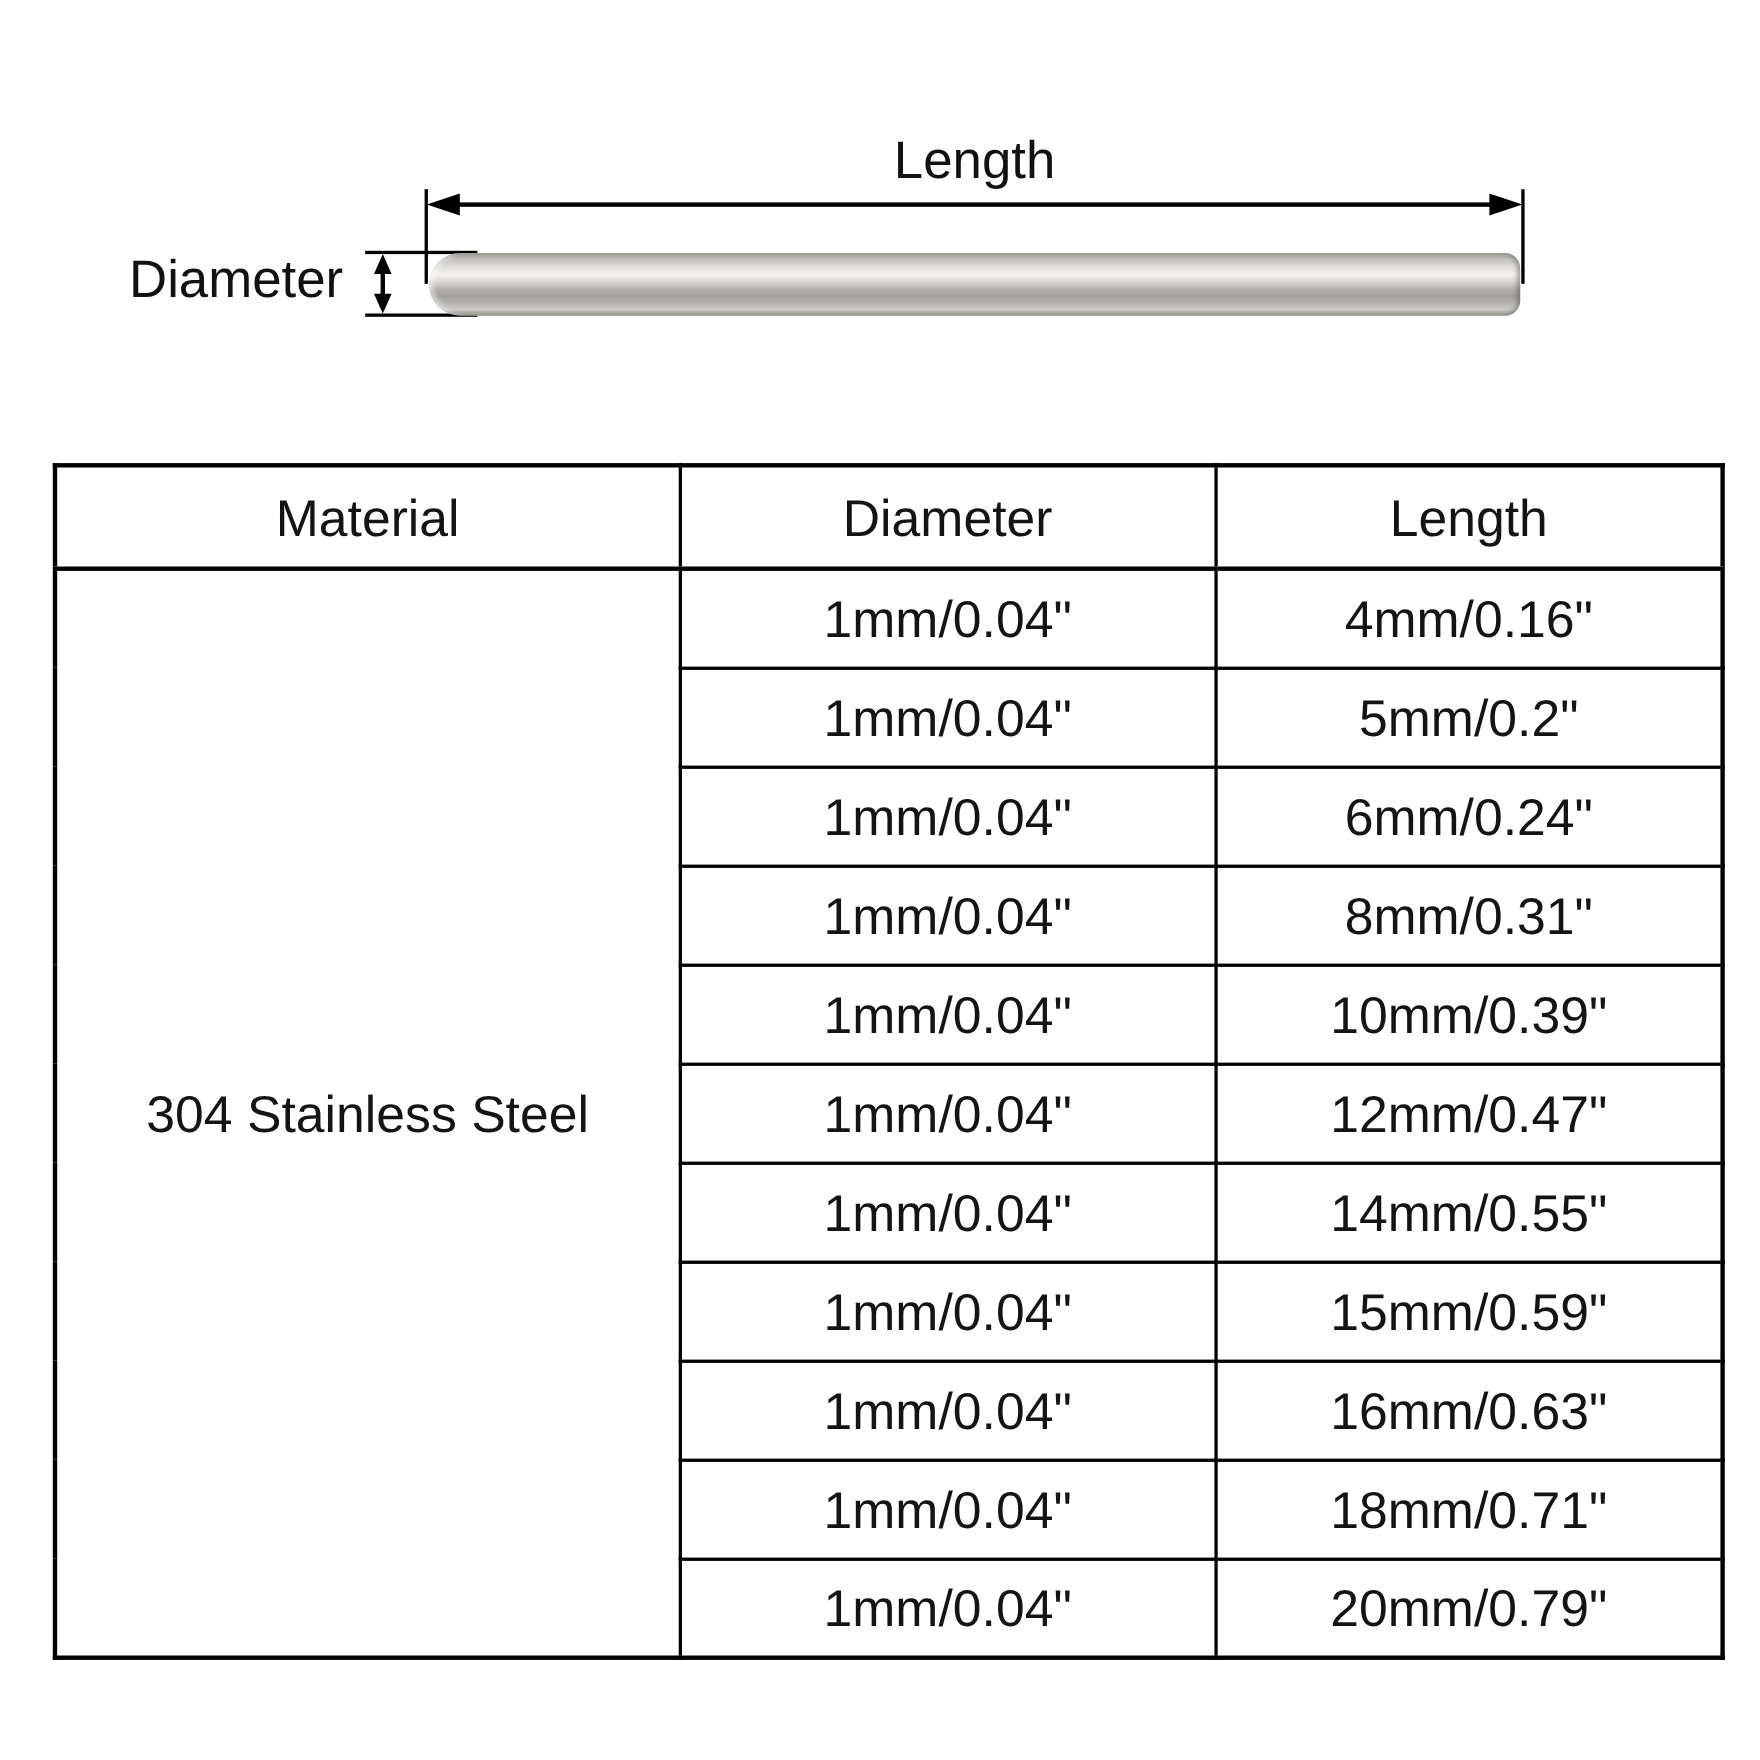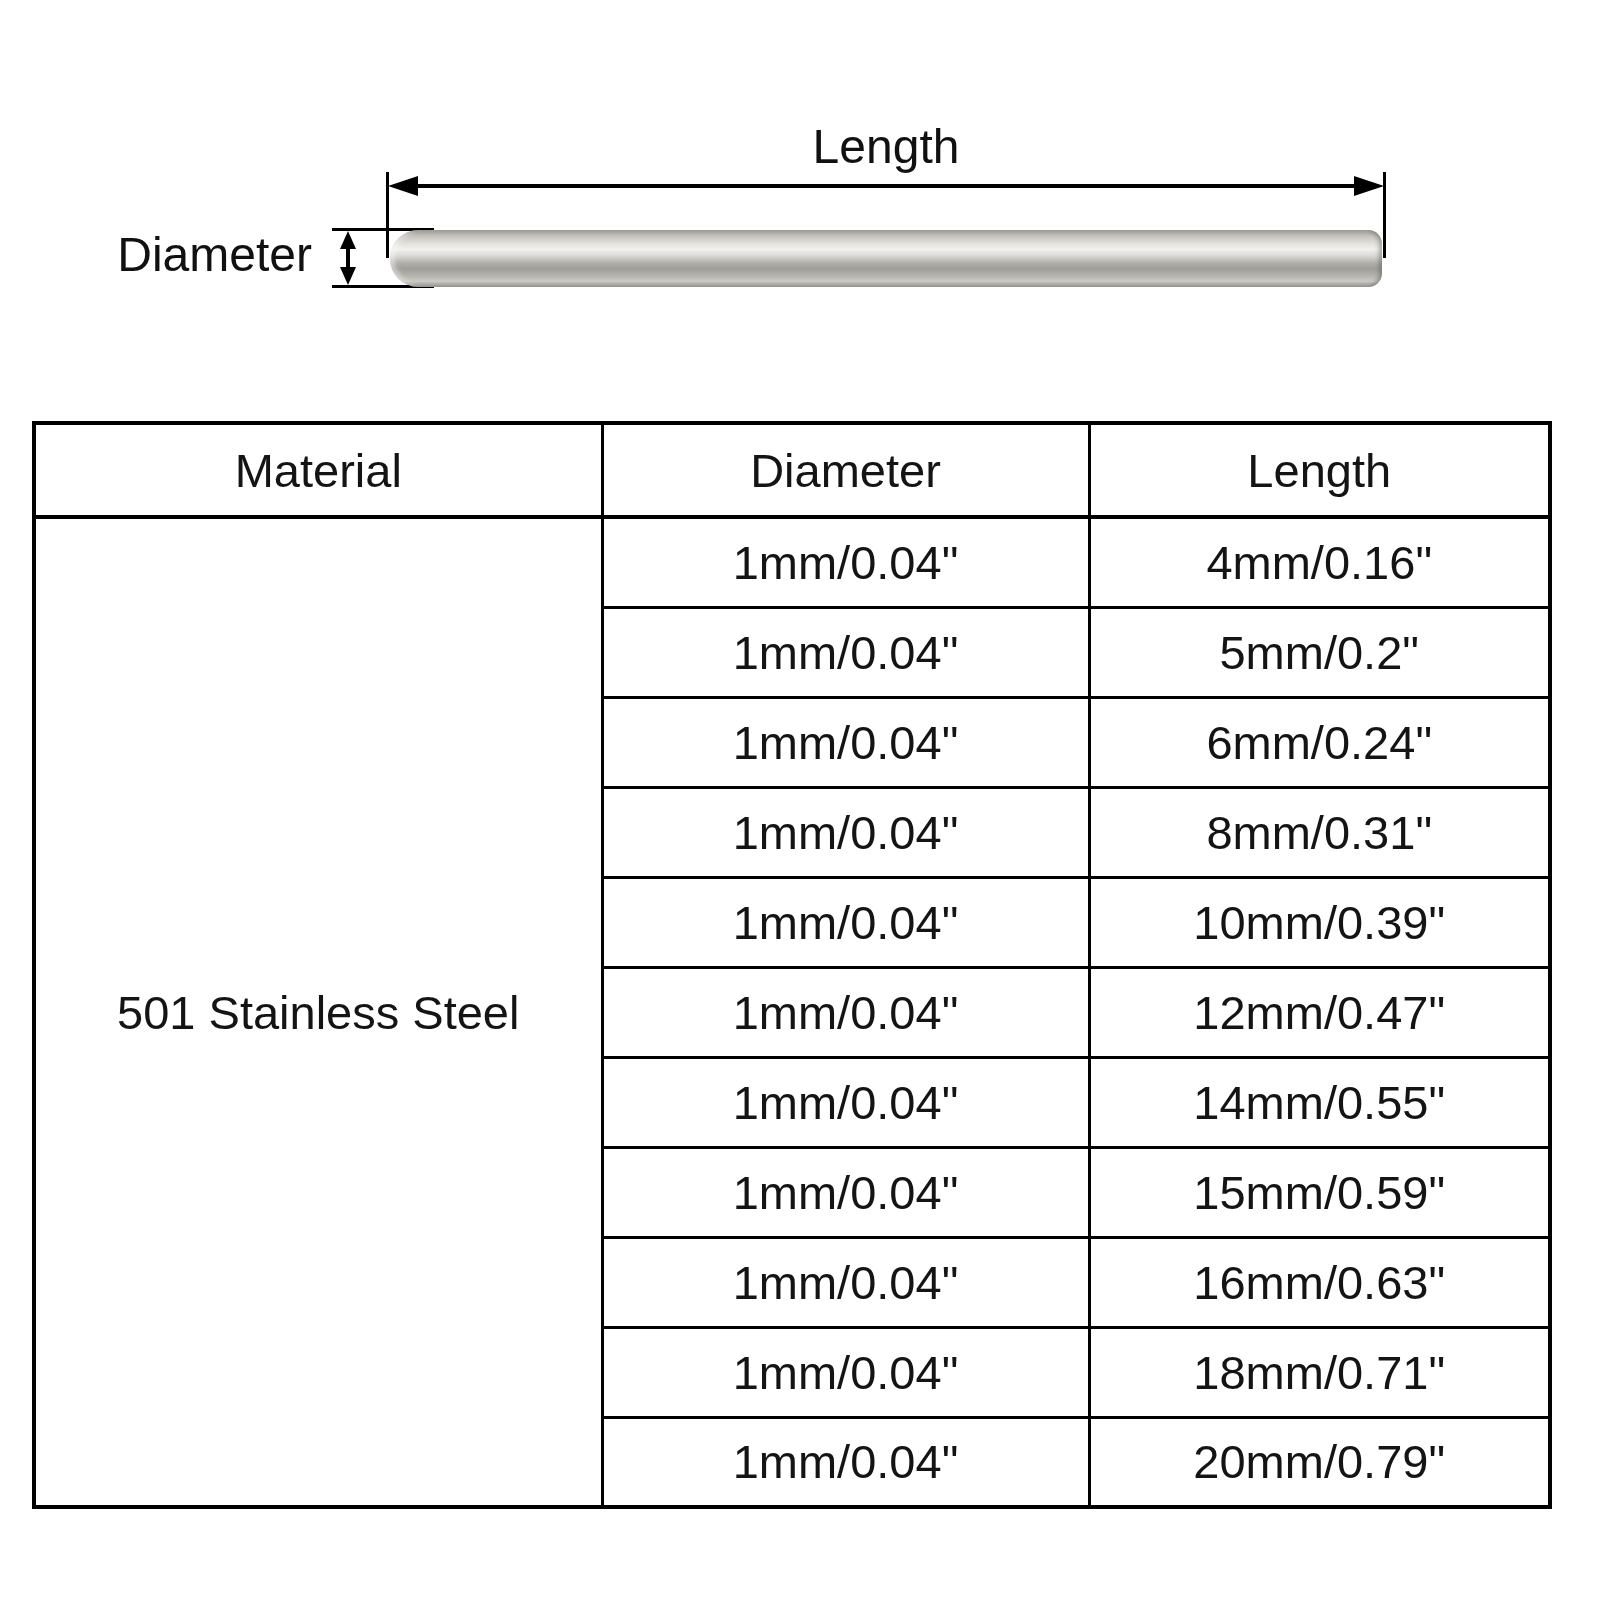--- a/index.html
+++ b/index.html
@@ -43,21 +43,21 @@
     border-radius:29px 14px 14px 29px;
     background:linear-gradient(180deg,
       #97958e 0%, #c3c1bc 10%, #e3e1dc 24%, #f2f1ed 34%,
       #d9d7d2 46%, #b1afaa 58%, #a09e99 68%, #b5b3ae 80%,
       #cccac5 90%, #8e8c87 100%);
     box-shadow:inset -3px 0 4px rgba(80,80,75,.45), inset 4px 0 5px rgba(255,255,255,.5);
   }
 
   
   #spec-table{
-    position:absolute;left:32px;top:421px;width:1516px;
+    position:absolute;left:48px;top:421px;width:1516px;
     border-collapse:collapse;table-layout:fixed;background:#fff;
     border:4px solid #000;
   }
   #spec-table th,#spec-table td{
     border:3px solid #000;text-align:center;vertical-align:middle;
     font-size:47px;font-weight:400;padding:0;color:#141414;
   }
   #spec-table thead tr{height:94px;}
   #spec-table thead th{border-bottom:4px solid #000;}
   #spec-table tbody tr{height:90px;}
@@ -93,21 +93,21 @@
   </colgroup>
   <thead>
     <tr>
       <th>Material</th>
       <th>Diameter</th>
       <th>Length</th>
     </tr>
   </thead>
   <tbody id="spec-body">
       <tr>
-        <td rowspan="11">501 Stainless Steel</td>
+        <td rowspan="11">304 Stainless Steel</td>
         <td>1mm/0.04"</td>
         <td>4mm/0.16"</td>
       </tr>
       <tr>
         <td>1mm/0.04"</td>
         <td>5mm/0.2"</td>
       </tr>
       <tr>
         <td>1mm/0.04"</td>
         <td>6mm/0.24"</td>

